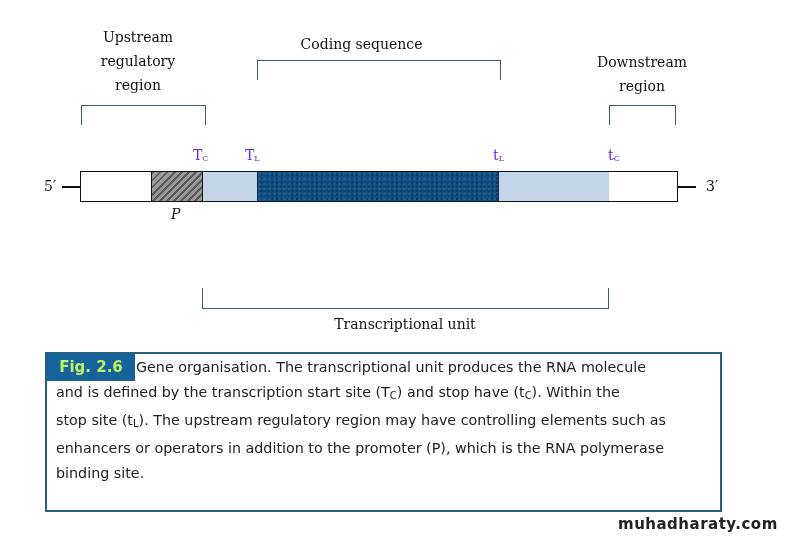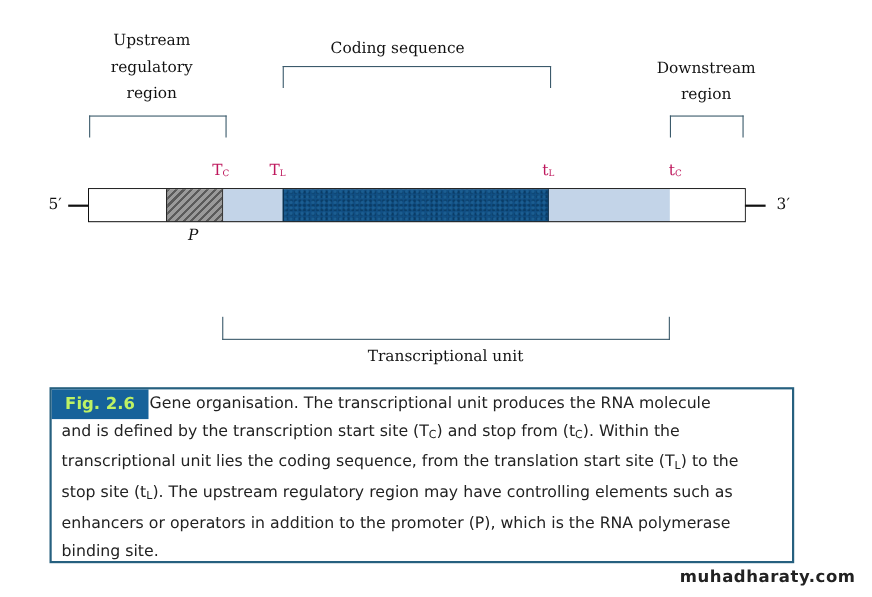--- a/index.html
+++ b/index.html
@@ -3,21 +3,21 @@
 <meta charset="utf-8">
 <style>
   html, body { margin: 0; padding: 0; }
   body { width: 793px; height: 543px; background: #ffffff; position: relative; overflow: hidden; font-family: "DejaVu Serif", serif; color: #111; }
   .abs { position: absolute; }
   .serif-label { font-family: "DejaVu Serif", serif; font-size: 14px; color: #111; text-align: center; line-height: 24px; }
   .bracket { position: absolute; border: 1.4px solid #3b5a6b; }
   .bracket.down { border-bottom: none; }
   .bracket.up { border-top: none; }
   .seg { position: absolute; top: 172px; height: 29px; box-sizing: border-box; }
-  .site { position: absolute; font-family: "DejaVu Serif", serif; font-size: 14px; color: #be185d; text-align: right; }
+  .site { position: absolute; font-family: "DejaVu Serif", serif; font-size: 14px; color: #6d28d9; text-align: right; }
   .site sub { font-size: 8px; vertical-align: -1px; }
   .caption { position: absolute; left: 45px; top: 352px; width: 677px; height: 160px; box-sizing: border-box; border: 2px solid #26607f; background: #fff; }
   .fig-label { position: absolute; left: 0; top: 0; width: 88px; height: 27px; background: #16629a; color: #bef264; font-family: "DejaVu Sans", sans-serif; font-weight: bold; font-size: 15px; line-height: 27px; text-align: center; }
   .caption-text { font-family: "DejaVu Sans", sans-serif; font-size: 14.3px; line-height: 25px; color: #222; position: absolute; left: 9px; top: 1px; right: 14px; }
   .caption-text .indent { display: inline-block; width: 80px; }
   .caption-text sub { font-size: 10px; vertical-align: -2px; }
   .watermark { position: absolute; left: 618px; top: 515px; font-family: "DejaVu Sans", sans-serif; font-weight: bold; font-size: 15px; letter-spacing: 0.5px; color: #222; text-align: right; }
 </style>
 </head>
 <body>
@@ -56,21 +56,20 @@
 <div class="seg" style="left:257px; width:242px; background: radial-gradient(circle at 30% 40%, #1b5e92 0 1px, transparent 2px) 0 0/5px 5px, radial-gradient(circle at 70% 70%, #0a3c66 0 1px, transparent 2px) 0 0/4px 4px, #114f84; border-left:1px solid #0a2a44; border-right:1px solid #0a2a44;"></div>
 <div class="seg" style="left:499px; width:110px; background:#c3d4e8;"></div>
 <div class="seg" style="left:609px; width:68px; background:#ffffff;"></div>
 
 <div class="abs" style="left:171px; top:206px; font-size:14px; font-style:italic;">P</div>
 
 <div class="caption">
   <div class="fig-label">Fig. 2.6</div>
   <div class="caption-text">
     <div><span class="indent"></span><span>Gene organisation. The transcriptional unit produces the RNA molecule</span></div>
-    <div><span>and is defined by the transcription start site (T</span><sub>C</sub><span>) and stop from (t</span><sub>C</sub><span>). Within the</span></div>
-    <div><span>transcriptional unit lies the coding sequence, from the translation start site (T</span><sub>L</sub><span>) to the</span></div>
+    <div><span>and is defined by the transcription start site (T</span><sub>C</sub><span>) and stop have (t</span><sub>C</sub><span>). Within the</span></div>
     <div><span>stop site (t</span><sub>L</sub><span>). The upstream regulatory region may have controlling elements such as</span></div>
     <div>enhancers or operators in addition to the promoter (P), which is the RNA polymerase</div>
     <div>binding site.</div>
   </div>
 </div>
 
 <div class="watermark">muhadharaty.com</div>
 
 </body></html>

